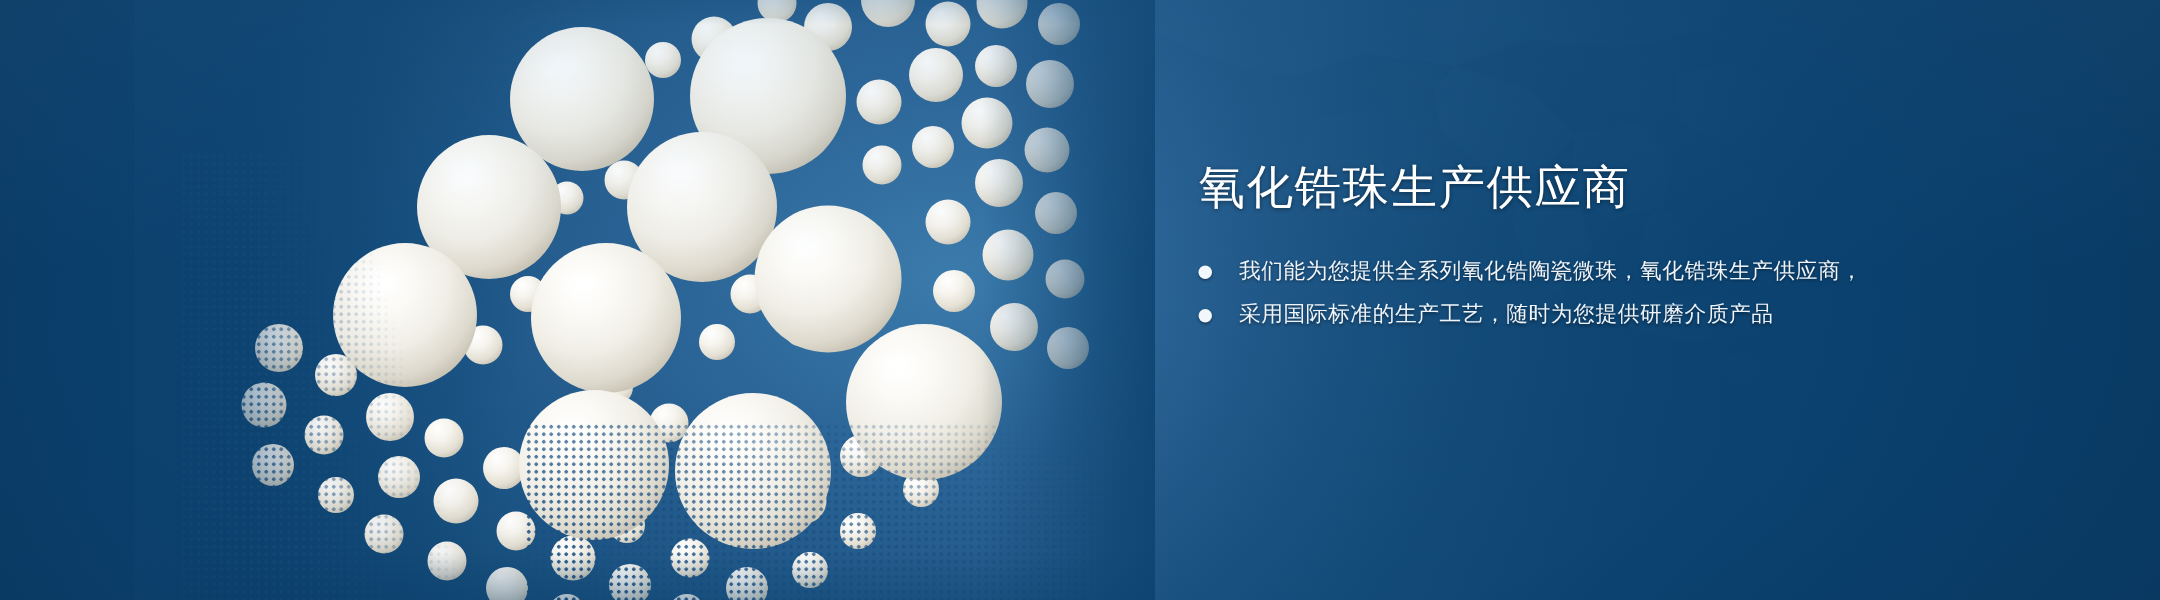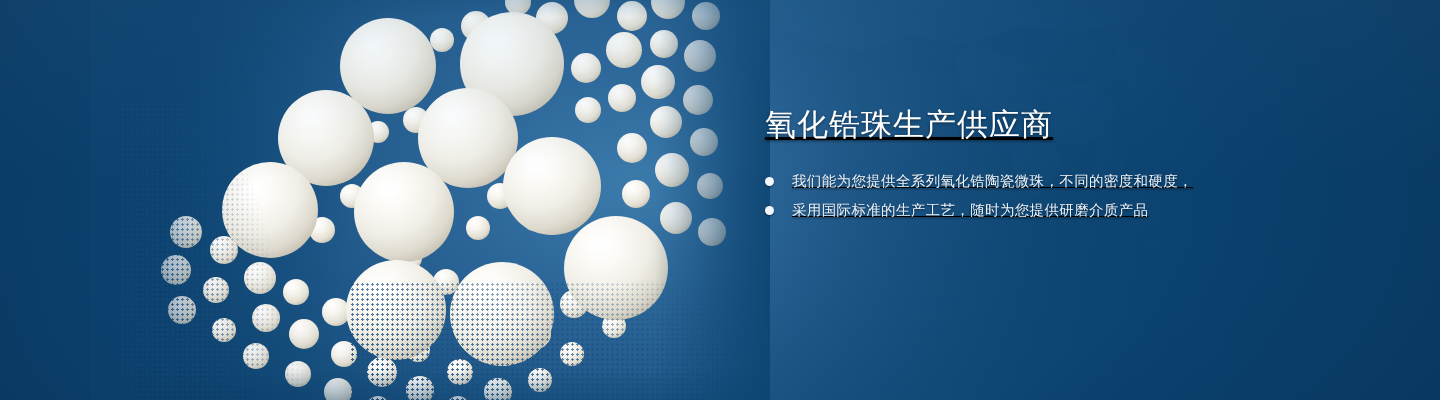--- a/index.html
+++ b/index.html
@@ -78,23 +78,22 @@
       linear-gradient(90deg,#0e4675 0%,rgba(14,70,117,.55) 7%,rgba(14,70,117,0) 18%),
       linear-gradient(270deg,rgba(12,67,112,.85) 0%,rgba(12,67,112,0) 17%),
       linear-gradient(0deg,rgba(11,64,108,.85) 0%,rgba(11,64,108,0) 16%),
       linear-gradient(180deg,rgba(13,68,113,.75) 0%,rgba(13,68,113,0) 13%);
     pointer-events:none;
   }
 
   
   .copy{
     position:absolute;
-    left:765px; top:104px;
+    left:799px; top:104px;
     width:460px;
-    text-decoration:underline;
   }
   .headline{
     font-size:31px;
     line-height:42px;
     letter-spacing:1px;
     color:#ffffff;
     font-weight:400;
     text-shadow:0 1px 3px rgba(0,0,0,.45);
     white-space:nowrap;
   }
@@ -306,21 +305,21 @@
   <div class="bg-topglow"></div>
 
   <div class="copy">
 
     <h1 class="headline">氧化锆珠生产供应商</h1>
 
     <ul class="bullets">
 
       <li class="bullet">
         <span class="dot"></span>
-        <span>我们能为您提供全系列氧化锆陶瓷微珠，不同的密度和硬度，</span>
+        <span>我们能为您提供全系列氧化锆陶瓷微珠，氧化锆珠生产供应商，</span>
       </li>
 
 
       <li class="bullet">
         <span class="dot"></span>
         <span>采用国际标准的生产工艺，随时为您提供研磨介质产品</span>
       </li>
 
     </ul>
   </div>

